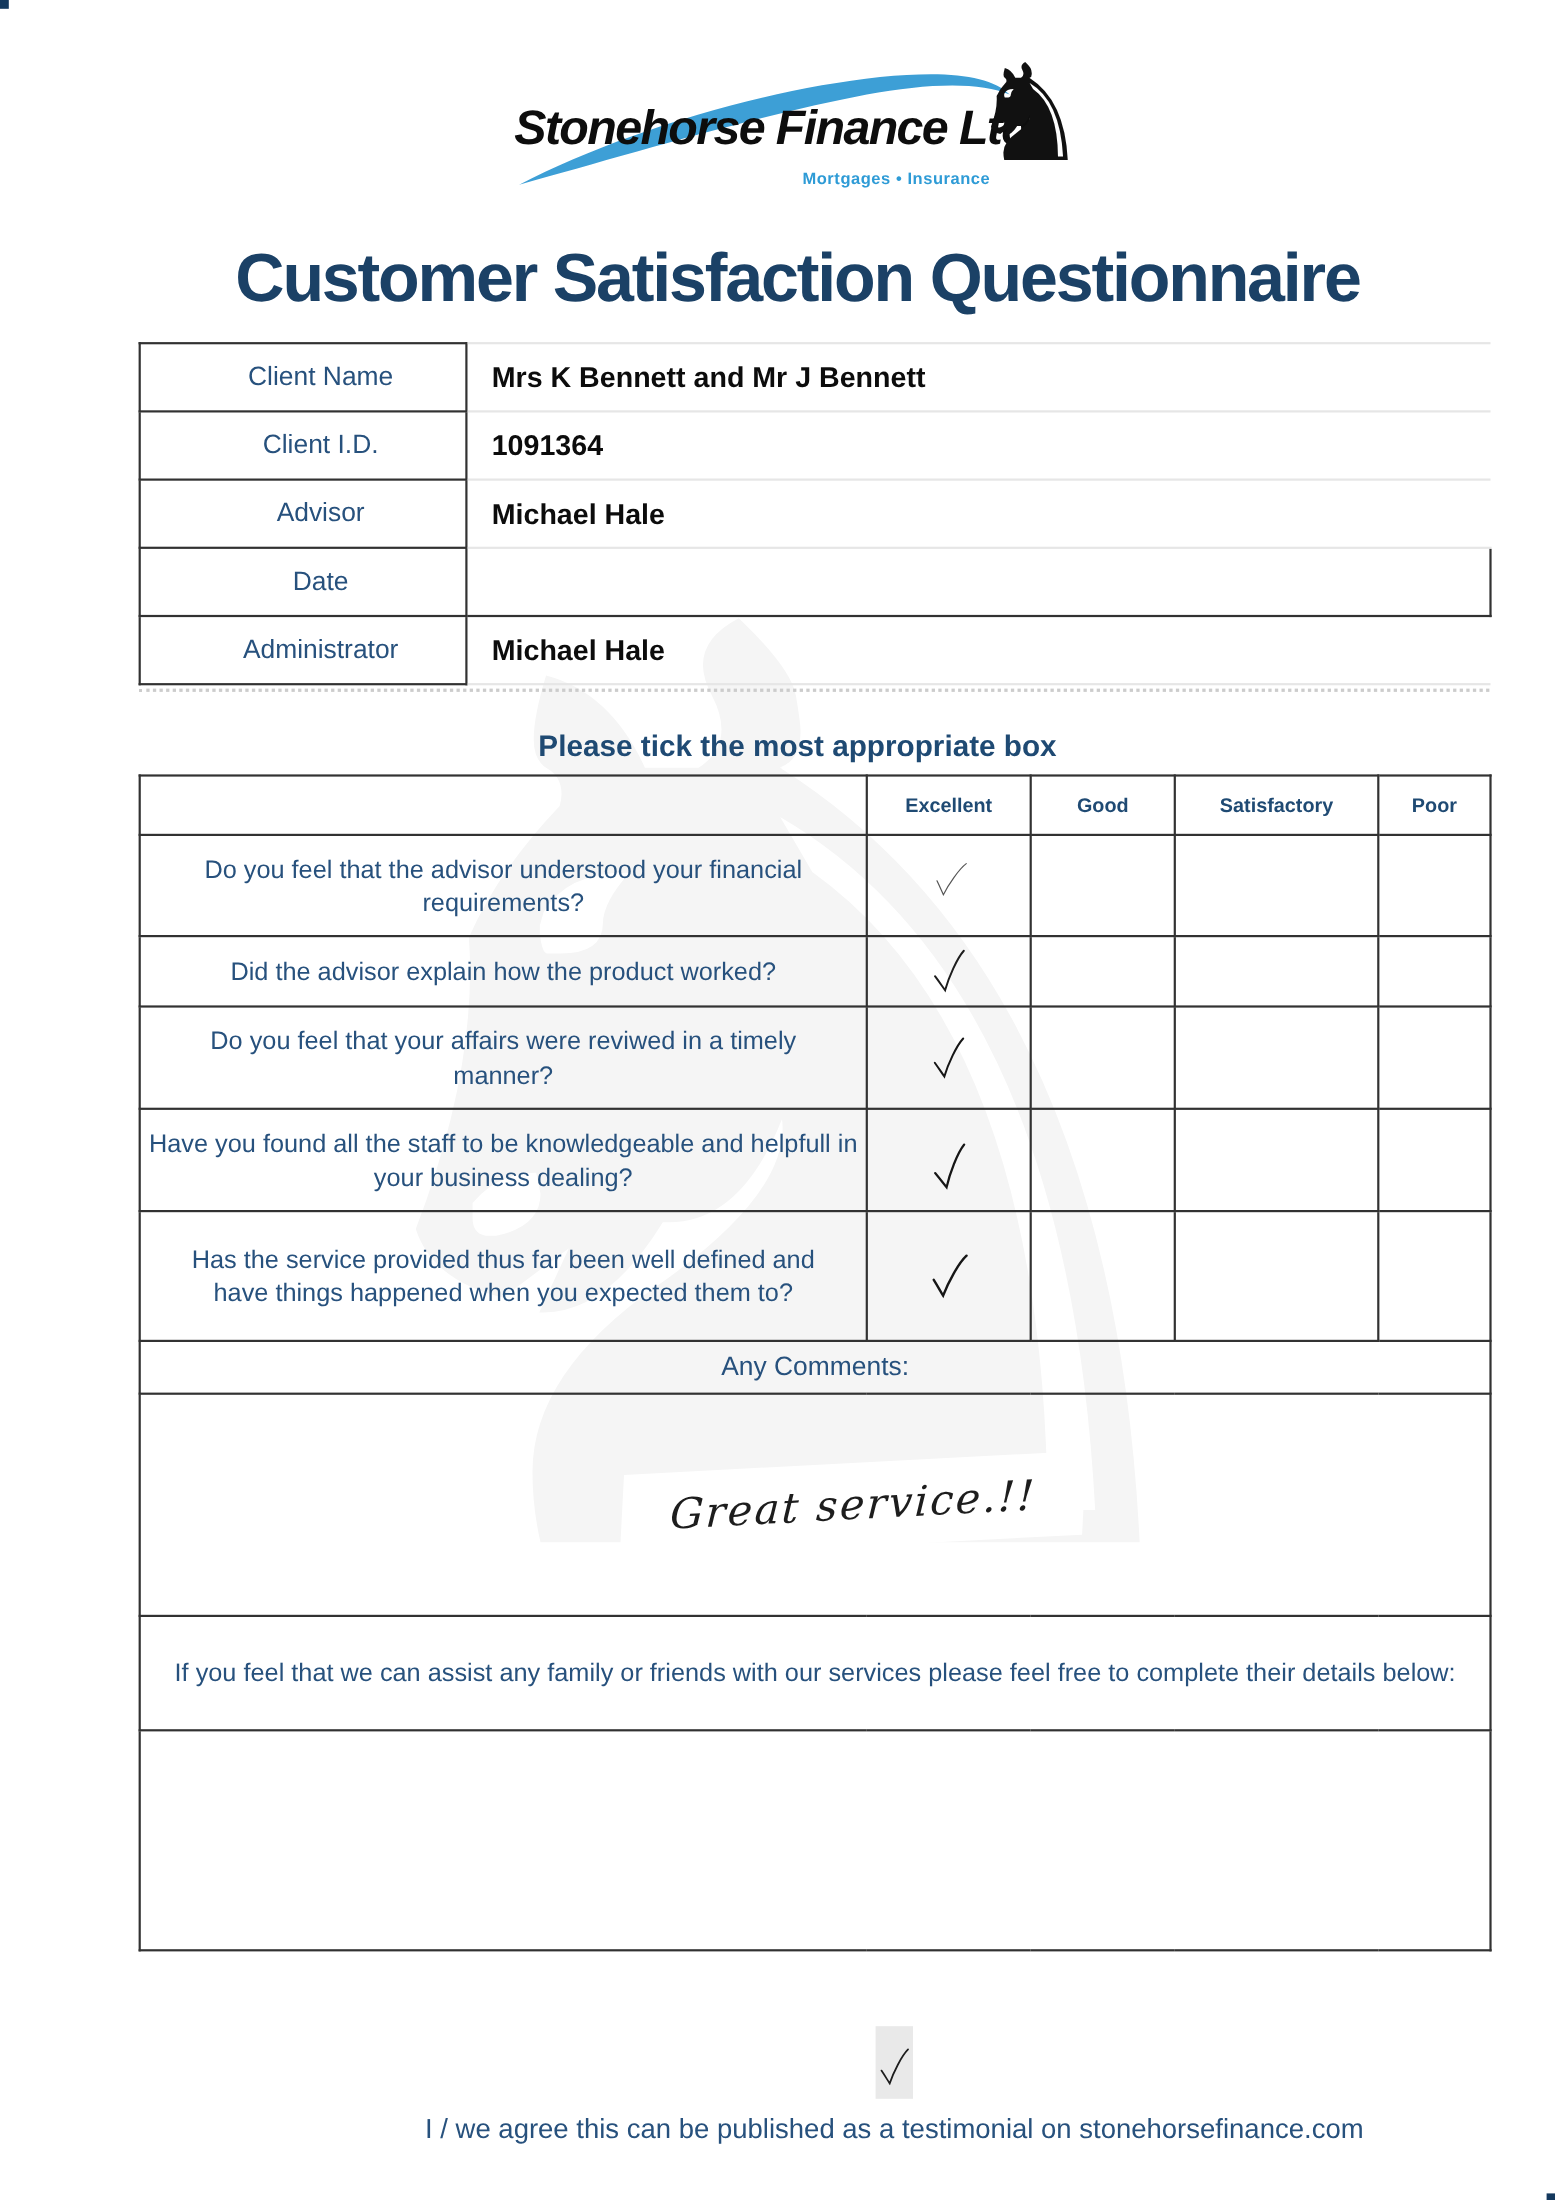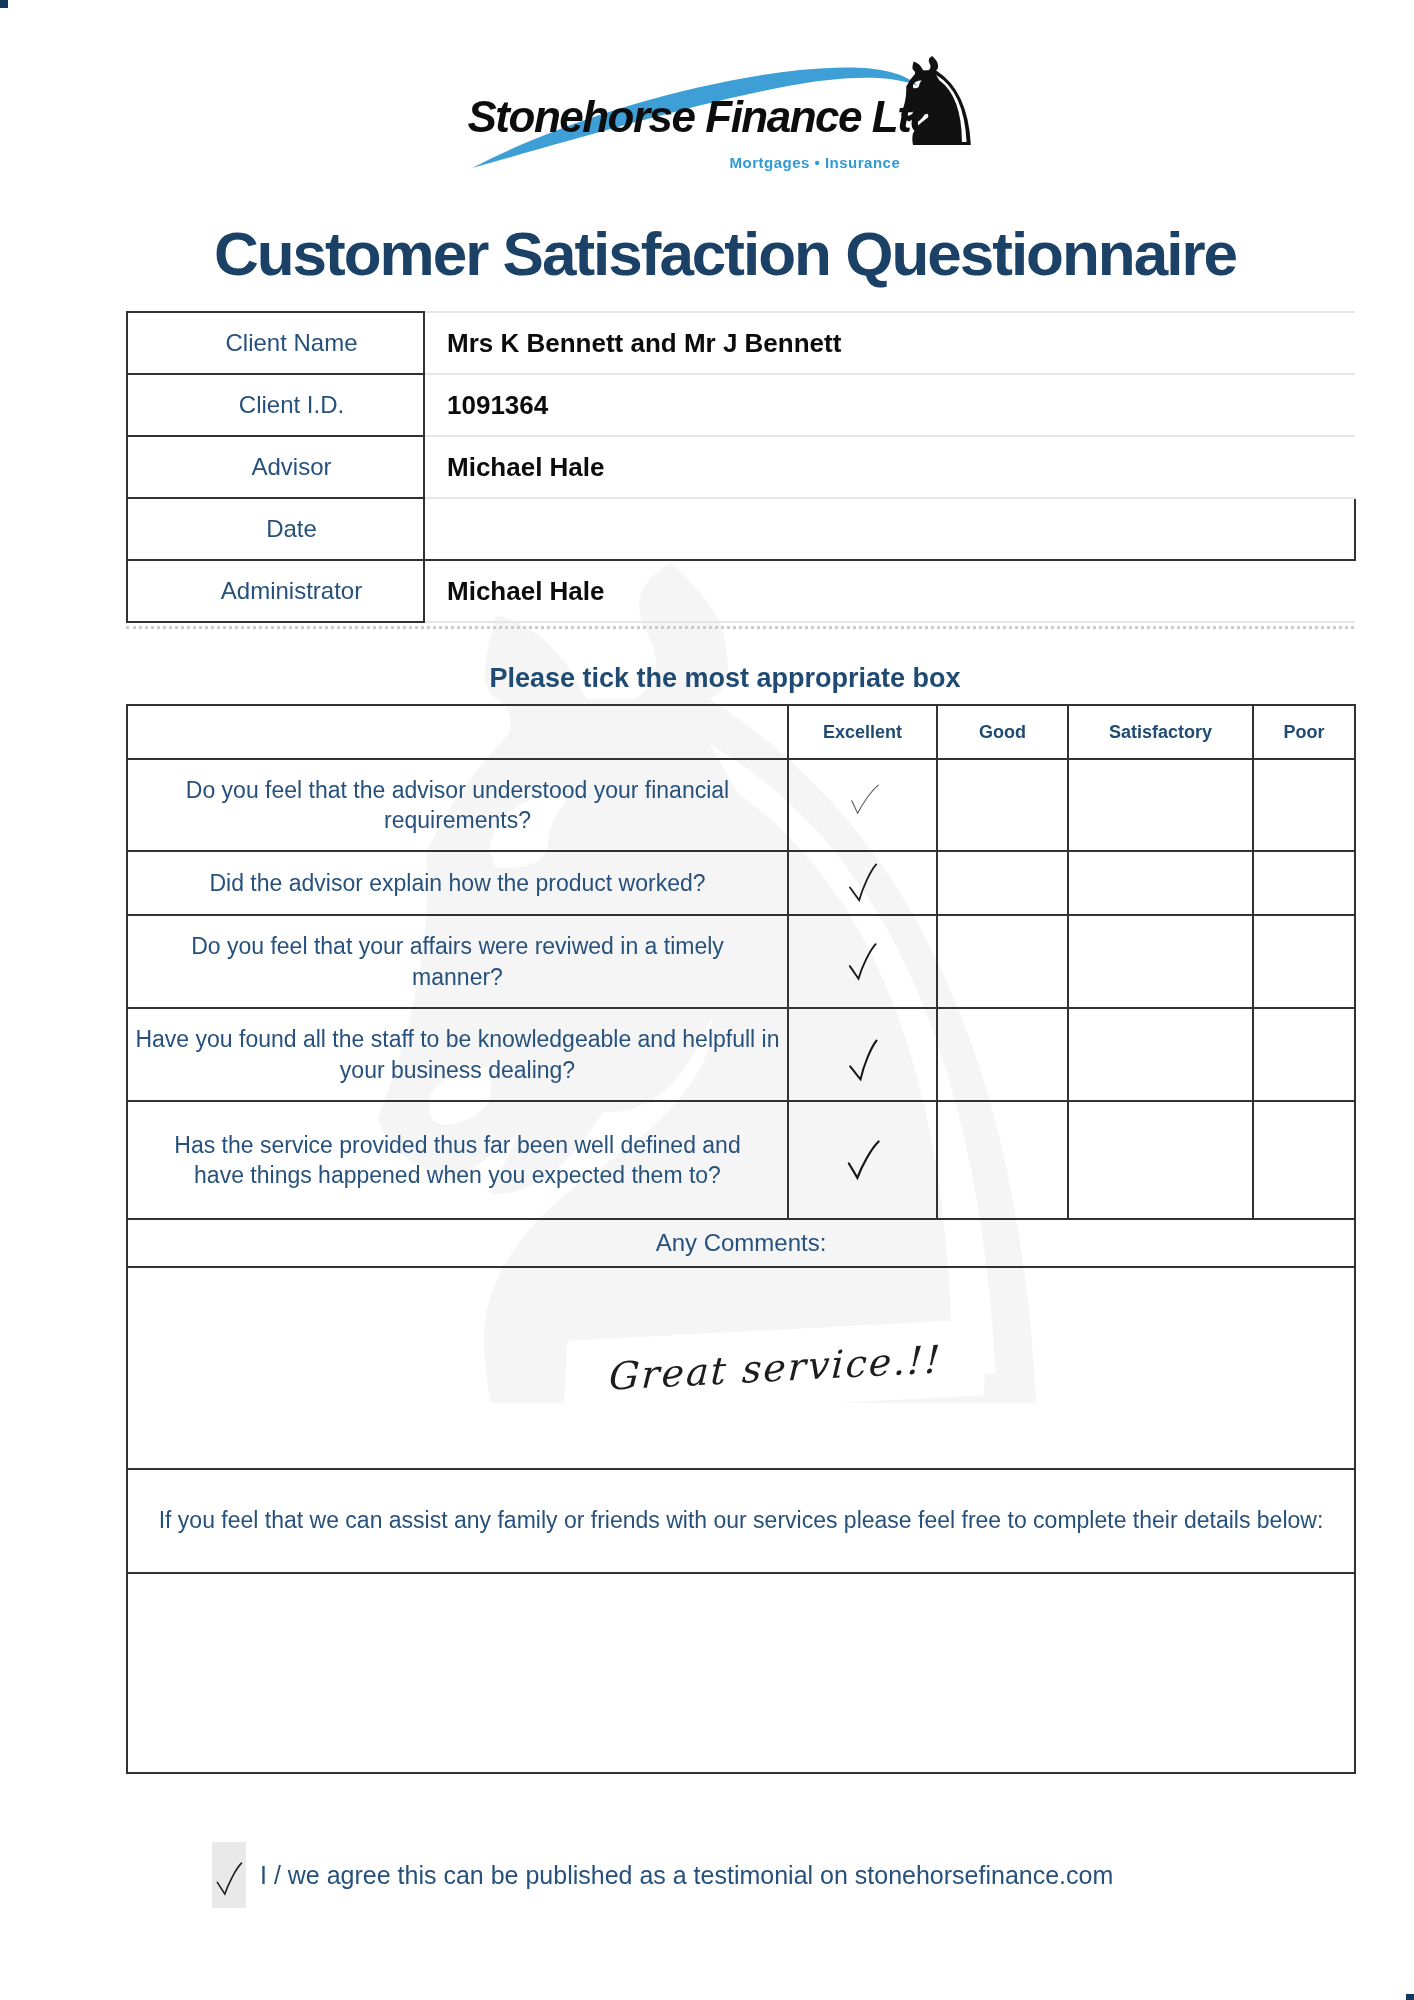--- a/index.html
+++ b/index.html
@@ -112,21 +112,21 @@
     font-size:38px;letter-spacing:2px;color:#1d1d1d;
     transform:rotate(-3deg) skewX(-6deg);
   }
   .referral-cell{height:100px;text-align:center;}
   .referral-text{margin:0 auto;max-width:1170px;font-size:23px;line-height:1.45;color:#27517d;}
   .details-box-cell{height:196px;}
 
   
   .testimonial{
     margin:68px 0 0 176px;
-    display:flex;align-items:center;gap:14px;
+    display:flex;align-items:center;gap:14px;flex-direction:column;
   }
   .agree-checkbox{
     position:relative;width:34px;height:66px;background:#e9e9e9;
     flex:0 0 auto;
   }
   .agree-checkbox svg{position:absolute;left:2px;top:6px;overflow:visible;}
   .testimonial-text{font-size:25px;color:#27517d;}
 
   .tick-svg{display:inline-block;vertical-align:middle;overflow:visible;}
 </style>

